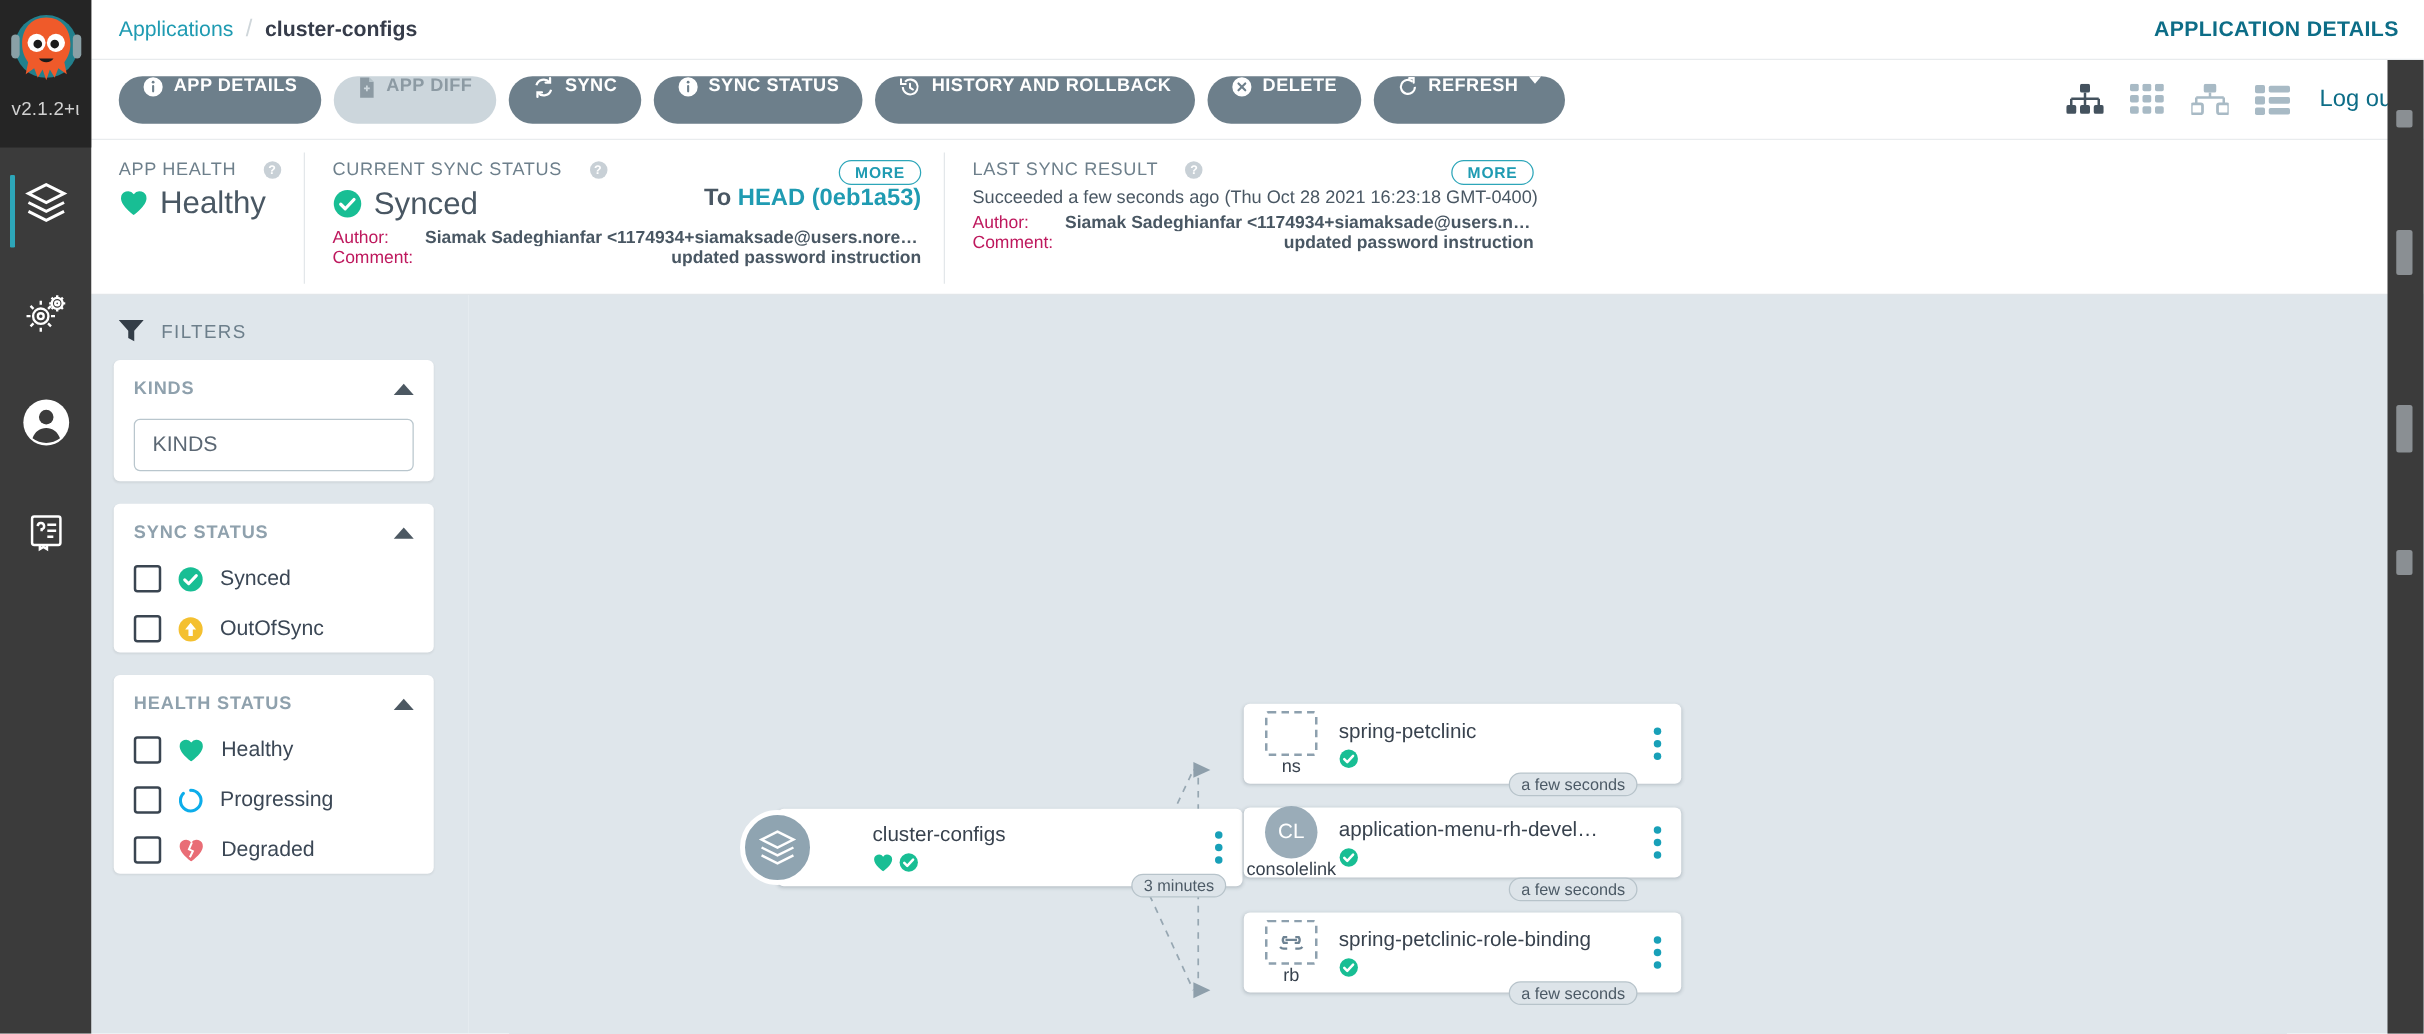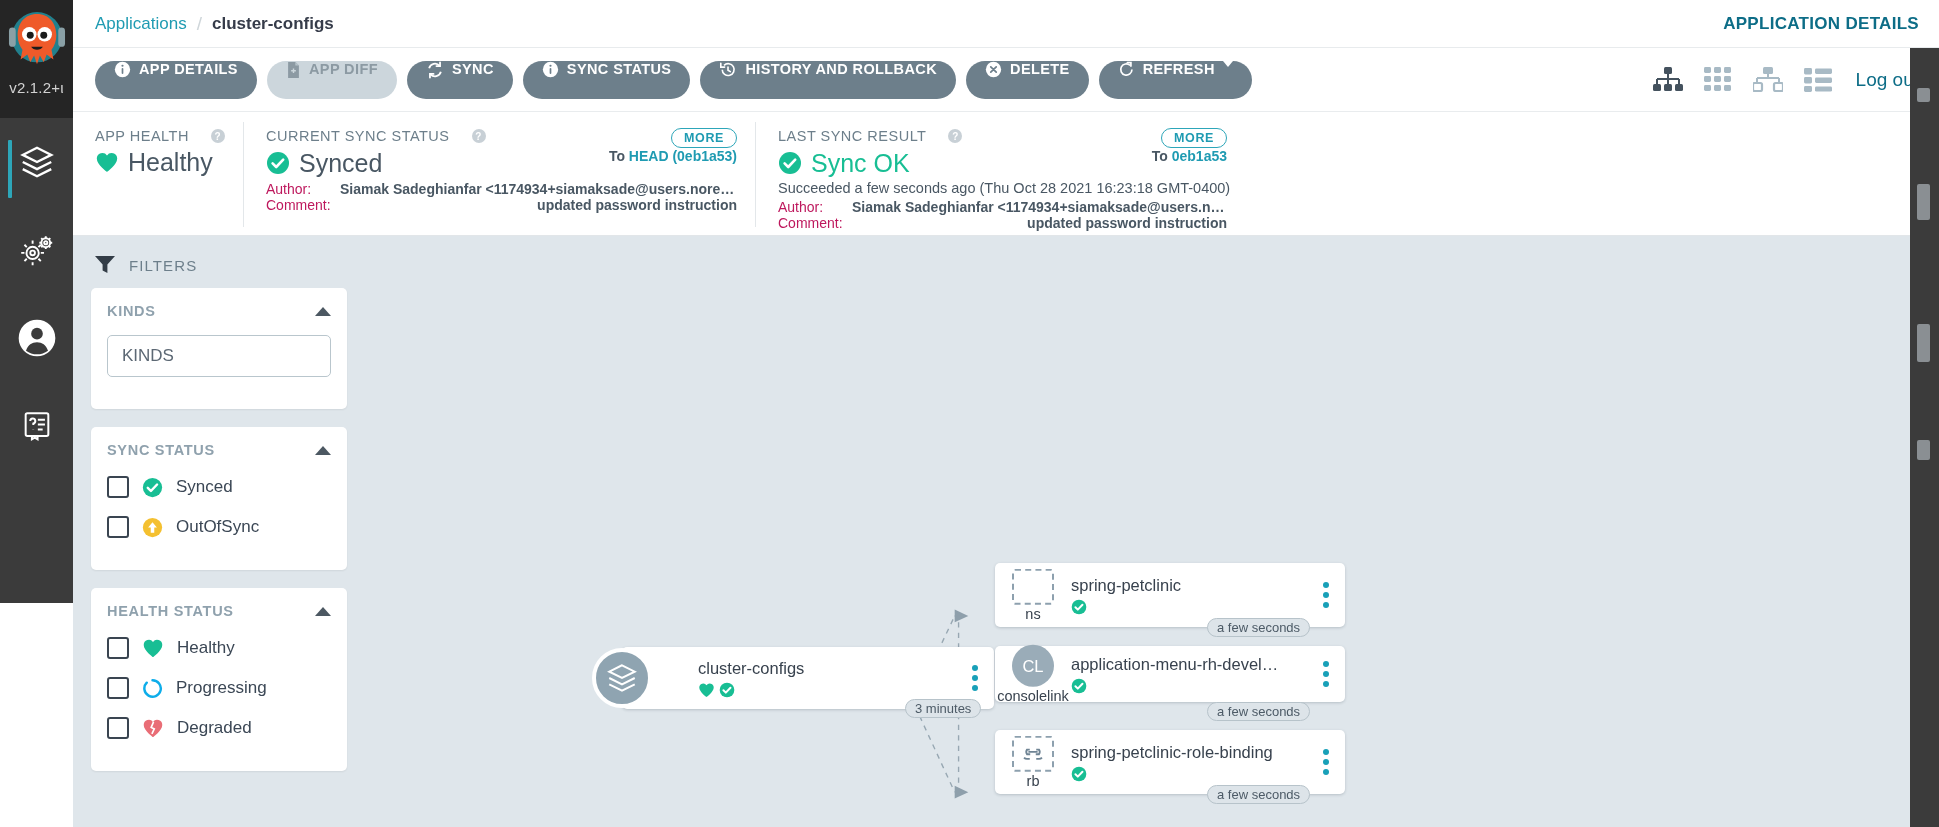--- a/index.html
+++ b/index.html
@@ -6,21 +6,21 @@
   html, body {
     width: 1939px; height: 827px;
     overflow: hidden;
     font-family: "Liberation Sans", sans-serif;
     background: #fff;
   }
   .app { position: relative; width: 1939px; height: 827px; display: flex; }
 
   
   .leftnav {
-    width: 73px; height: 603px; flex: 0 0 73px;
+    width: 73px; height: 827px; flex: 0 0 73px;
     background: #3b3b3b;
     display: flex; flex-direction: column; align-items: center;
     position: relative; z-index: 30;
   }
   .logo-wrap {
     width: 73px; height: 118px;
     background: #252525;
     display: flex; flex-direction: column; align-items: center; justify-content: flex-start;
     padding-top: 6px;
   }
@@ -117,21 +117,21 @@
   .pane-health { width: 170px; }
   .pane-sync { width: 512px; }
   .pane-last { width: 490px; }
   .stat-row-top { display: flex; align-items: flex-start; justify-content: space-between; }
   .more-btn {
     border: 1px solid #2da6b9; color: #1f9bb2; background: #fff;
     border-radius: 11px; font-size: 12.5px; font-weight: bold;
     letter-spacing: .6px; padding: 2px 12px; cursor: pointer;
     font-family: "Liberation Sans", sans-serif;
   }
-  .revline { font-size: 14px; color: #495763; font-weight: bold; text-align: right; white-space: nowrap; }
+  .revline { font-size: 19px; color: #495763; font-weight: bold; text-align: right; white-space: nowrap; }
   .revline .rev { color: #1f9bb2; }
   .succeeded {
     font-size: 14.5px; color: #495763; margin-top: 2px; white-space: nowrap;
   }
   .kvtable { margin-top: 3px; font-size: 14px; color: #495763; width: 100%; }
   .kvrow { display: flex; }
   .kvkey { width: 74px; flex: 0 0 74px; color: #be185d; }
   .kvval {
     flex: 1 1 auto; font-weight: bold; white-space: nowrap;
     overflow: hidden; text-overflow: ellipsis;
@@ -147,21 +147,21 @@
     padding: 14px 28px 0 18px;
     overflow: hidden;
   }
   .filters-head {
     display: flex; align-items: center; gap: 14px;
     color: #6d7f8b; font-size: 15px; letter-spacing: 1.1px;
     padding: 6px 0 14px 4px;
   }
   .fcard {
     background: #fff; border-radius: 5px;
-    padding: 15px 16px 32px 16px; margin-bottom: 18px;
+    padding: 15px 16px 8px 16px; margin-bottom: 18px;
     box-shadow: 0 1px 2px rgba(0,0,0,.07);
   }
   .fcard-head {
     display: flex; align-items: center; justify-content: space-between;
     color: #8fa1ad; font-size: 14.5px; font-weight: bold; letter-spacing: .7px;
     cursor: pointer;
   }
   .caret { width: 0; height: 0; border-left: 8px solid transparent; border-right: 8px solid transparent; border-bottom: 9px solid #4c5862; }
   .kinds-input {
     margin-top: 16px; width: 100%; height: 42px;
@@ -467,33 +467,20 @@
         </div>
       </div>
 
       <div class="stat-pane pane-last">
         <div class="stat-row-top">
           <div class="stat-head">
             <span>LAST SYNC RESULT</span>
             <span class="qmark">?</span>
           </div>
           <button class="more-btn">MORE</button>
-        </div>
-        <div class="stat-row-top">
-          <div class="stat-big green">
-            <svg width="24" height="24" viewBox="0 0 24 24">
-              <circle cx="12" cy="12" r="11" fill="#18be94"></circle>
-              <path d="M6.6 12.4l3.6 3.6 7-7.4" fill="none" stroke="#fff" stroke-width="2.6" stroke-linecap="round" stroke-linejoin="round"></path>
-            </svg>
-            <span>Sync OK</span>
-          </div>
-          <div class="revline">
-            <span>To</span>
-            <span class="rev">0eb1a53</span>
-          </div>
         </div>
         <div class="succeeded">Succeeded a few seconds ago (Thu Oct 28 2021 16:23:18 GMT-0400)</div>
         <div class="kvtable">
           <div class="kvrow">
             <span class="kvkey">Author:</span>
             <span class="kvval">Siamak Sadeghianfar &lt;1174934+siamaksade@users.nore…</span>
           </div>
           <div class="kvrow">
             <span class="kvkey">Comment:</span>
             <span class="kvval right">updated password instruction</span>

